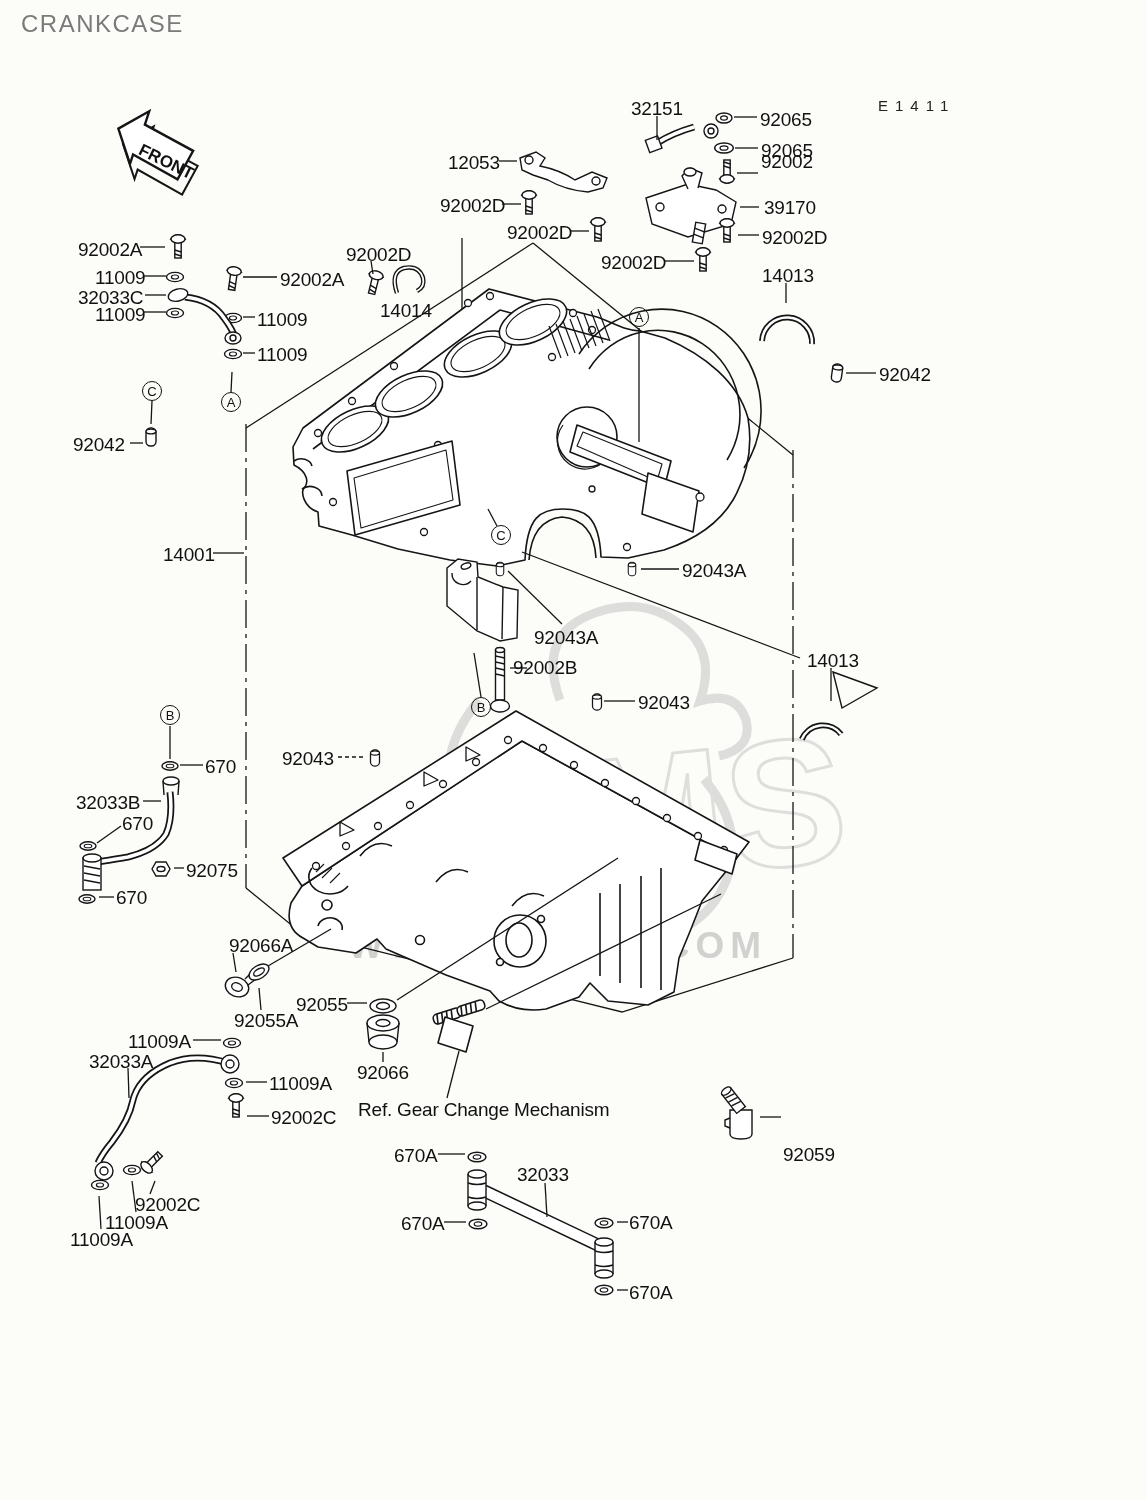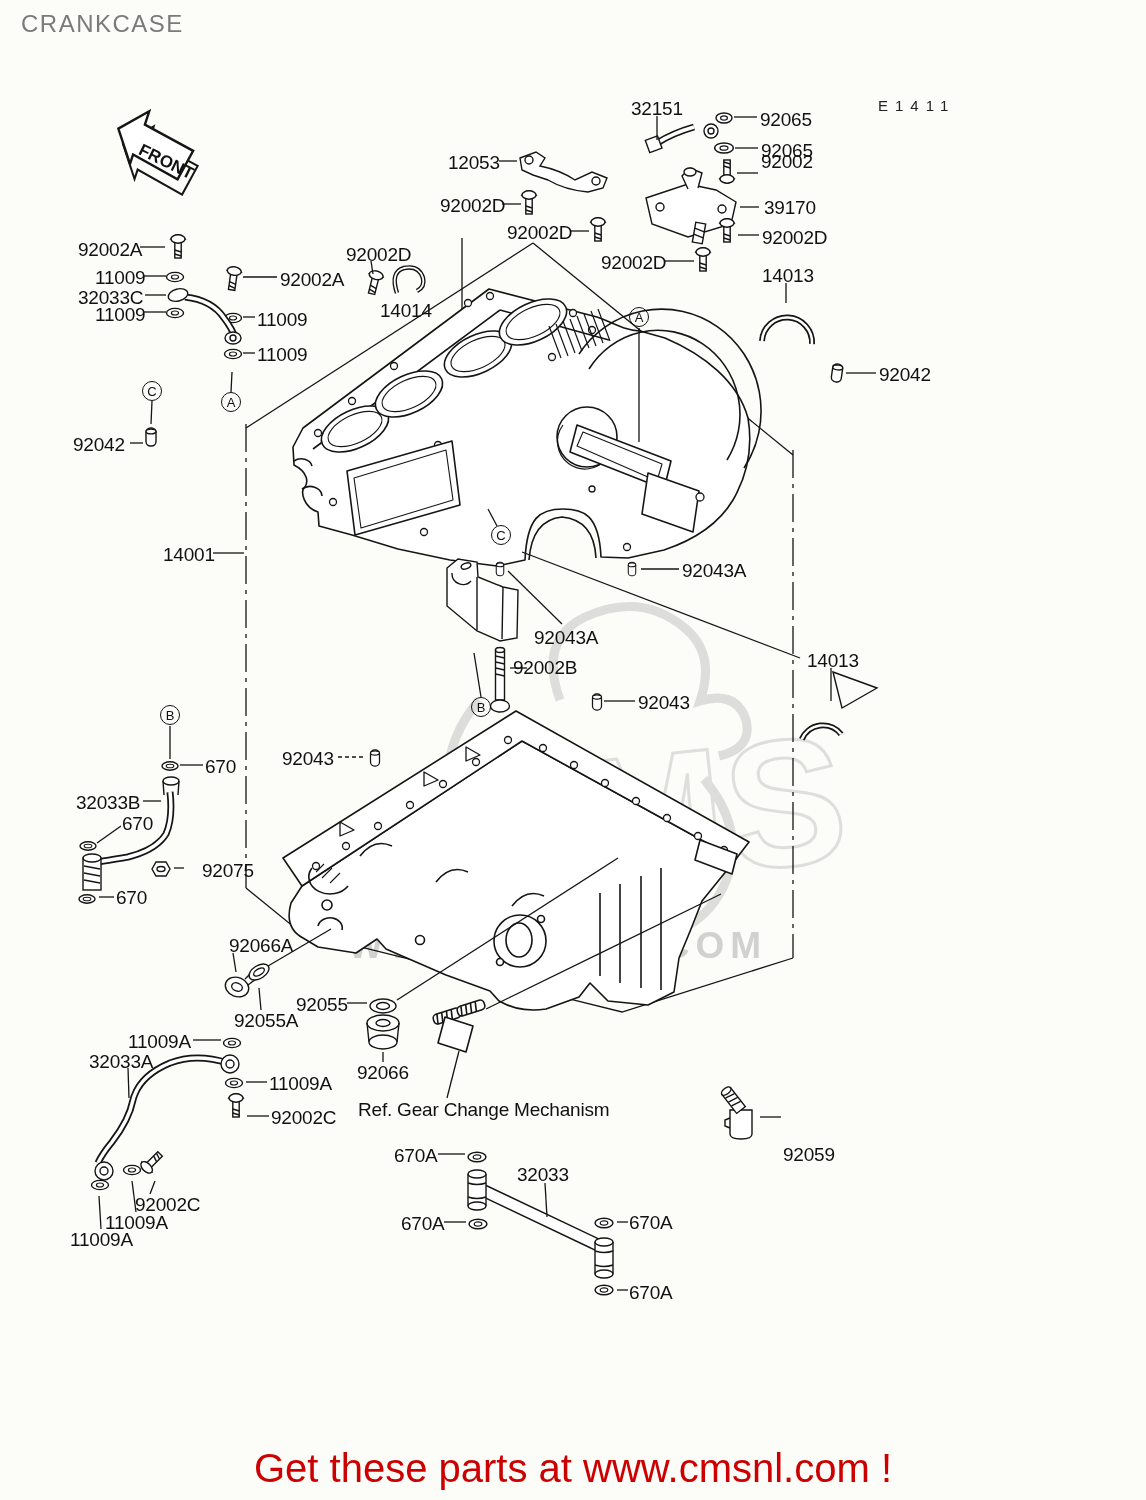--- a/index.html
+++ b/index.html
@@ -477,21 +477,21 @@
       <div class="callout" style="left: 879px; top: 365px;">92042</div>
       <div class="callout" style="left: 682px; top: 561px;">92043A</div>
       <div class="callout" style="left: 534px; top: 628px;">92043A</div>
       <div class="callout" style="left: 513px; top: 658px;">92002B</div>
       <div class="callout" style="left: 638px; top: 693px;">92043</div>
       <div class="callout" style="left: 282px; top: 749px;">92043</div>
       <div class="callout" style="left: 807px; top: 651px;">14013</div>
       <div class="callout" style="left: 205px; top: 757px;">670</div>
       <div class="callout" style="left: 76px; top: 793px;">32033B</div>
       <div class="callout" style="left: 122px; top: 814px;">670</div>
-      <div class="callout" style="left: 186px; top: 861px; margin-left: 16px;">92075</div>
+      <div class="callout" style="left: 186px; top: 861px;">92075</div>
       <div class="callout" style="left: 116px; top: 888px;">670</div>
       <div class="callout" style="left: 201px; top: 936px; margin-left: 28px;">92066A</div>
       <div class="callout" style="left: 296px; top: 995px;">92055</div>
       <div class="callout" style="left: 234px; top: 1011px;">92055A</div>
       <div class="callout" style="left: 128px; top: 1032px;">11009A</div>
       <div class="callout" style="left: 89px; top: 1052px;">32033A</div>
       <div class="callout" style="left: 269px; top: 1074px;">11009A</div>
       <div class="callout" style="left: 271px; top: 1108px;">92002C</div>
       <div class="callout" style="left: 357px; top: 1063px;">92066</div>
       <div class="callout" style="left: 358px; top: 1100px;">Ref. Gear Change Mechanism</div>
@@ -505,14 +505,13 @@
       <div class="callout" style="left: 629px; top: 1213px;">670A</div>
       <div class="callout" style="left: 629px; top: 1283px;">670A</div>
       <div class="marker" style="left: 639px; top: 317px;">A</div>
       <div class="marker" style="left: 501px; top: 535px;">C</div>
       <div class="marker" style="left: 481px; top: 707px;">B</div>
       <div class="marker" style="left: 231px; top: 402px;">A</div>
       <div class="marker" style="left: 152px; top: 391px;">C</div>
       <div class="marker" style="left: 170px; top: 715px;">B</div>
     </div>
 
-  <div class="banner">Get these parts at www.cmsnl.com !</div>
 </div>
 
 </body></html>

